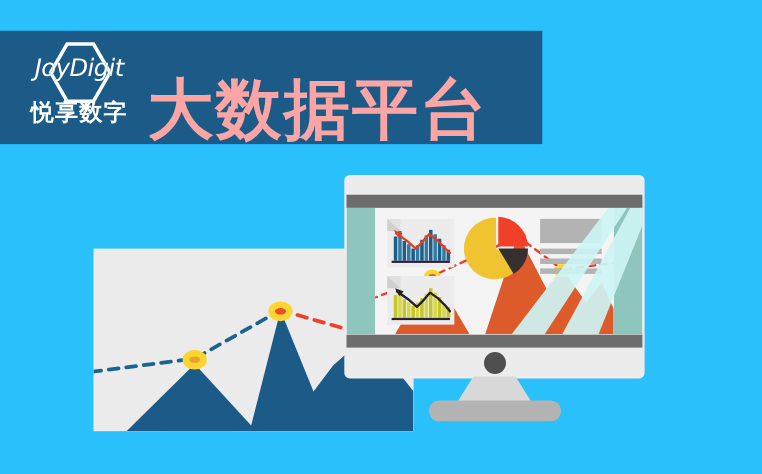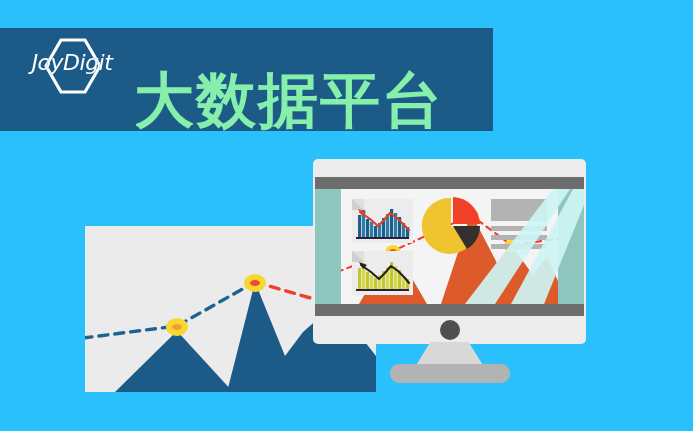--- a/index.html
+++ b/index.html
@@ -41,21 +41,21 @@
     position:absolute;left:0;top:52px;width:108px;
     text-align:center;
     color:#ffffff;
     font-size:21px;
     font-weight:bold;
     letter-spacing:1px;
     font-family:"DejaVu Sans",sans-serif;
   }
   #banner-title{
     position:absolute;left:134px;top:40px;
-    color:#86efac;
+    color:#fca5a5;
     font-size:60px;
     font-weight:bold;
     letter-spacing:2px;
     line-height:64px;
     font-family:"DejaVu Sans",sans-serif;
   }
 
   
   #left-panel{
     position:absolute;left:85px;top:226px;width:291px;height:166px;
@@ -118,20 +118,21 @@
 
 <div id="stage">
 
   <div id="banner">
 
     <div id="logo-block">
       <svg id="logo-hex" viewBox="0 0 58 56">
         <polygon points="17,2 41,2 56,28 41,54 17,54 2,28" fill="none" stroke="#ffffff" stroke-width="3.2"></polygon>
       </svg>
       <div id="logo-wordmark">JoyDigit</div>
+      <div id="logo-sub">悦享数字</div>
     </div>
 
     <div id="banner-title">大数据平台</div>
   </div>
 
   <div id="left-panel">
     <svg width="291" height="166" viewBox="0 0 291 166">
 
       <polygon points="0,166 62,166 92,105 130,166 142,166 170,56 200,130 218,106 250,78 291,130 291,166" fill="#1c5b87"></polygon>
       <polygon points="30,166 92,105 148,166" fill="#1c5b87"></polygon>

